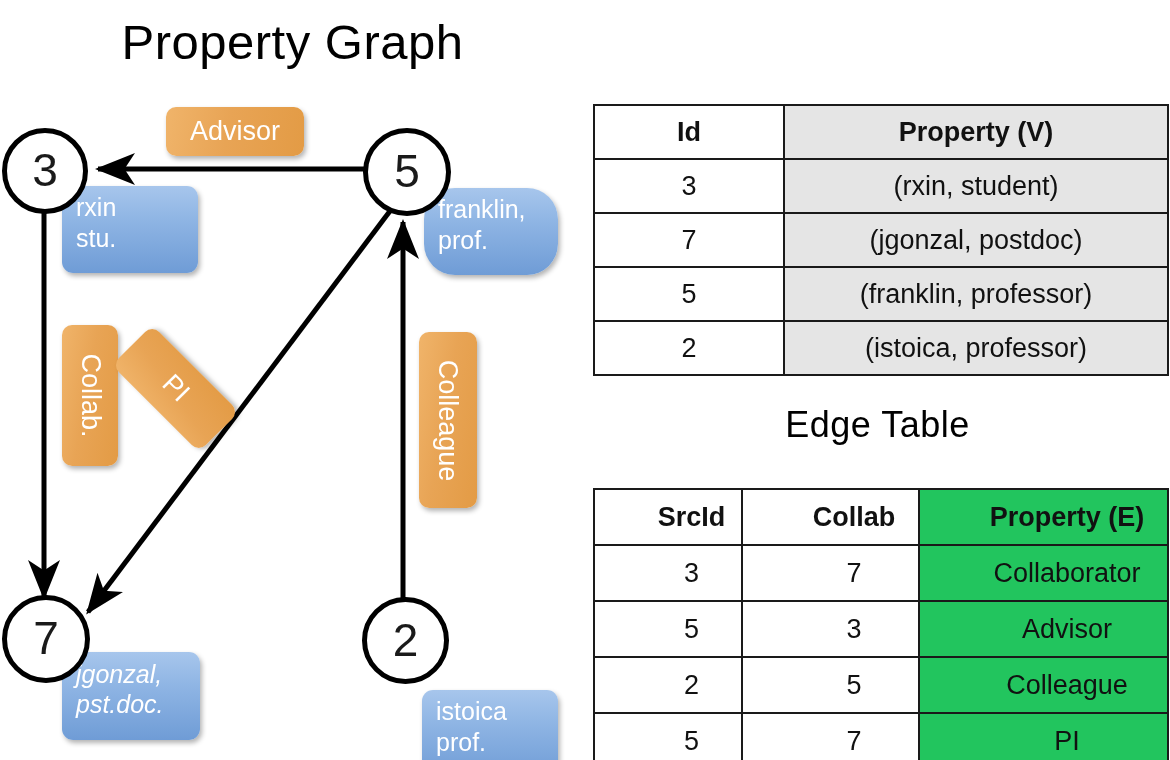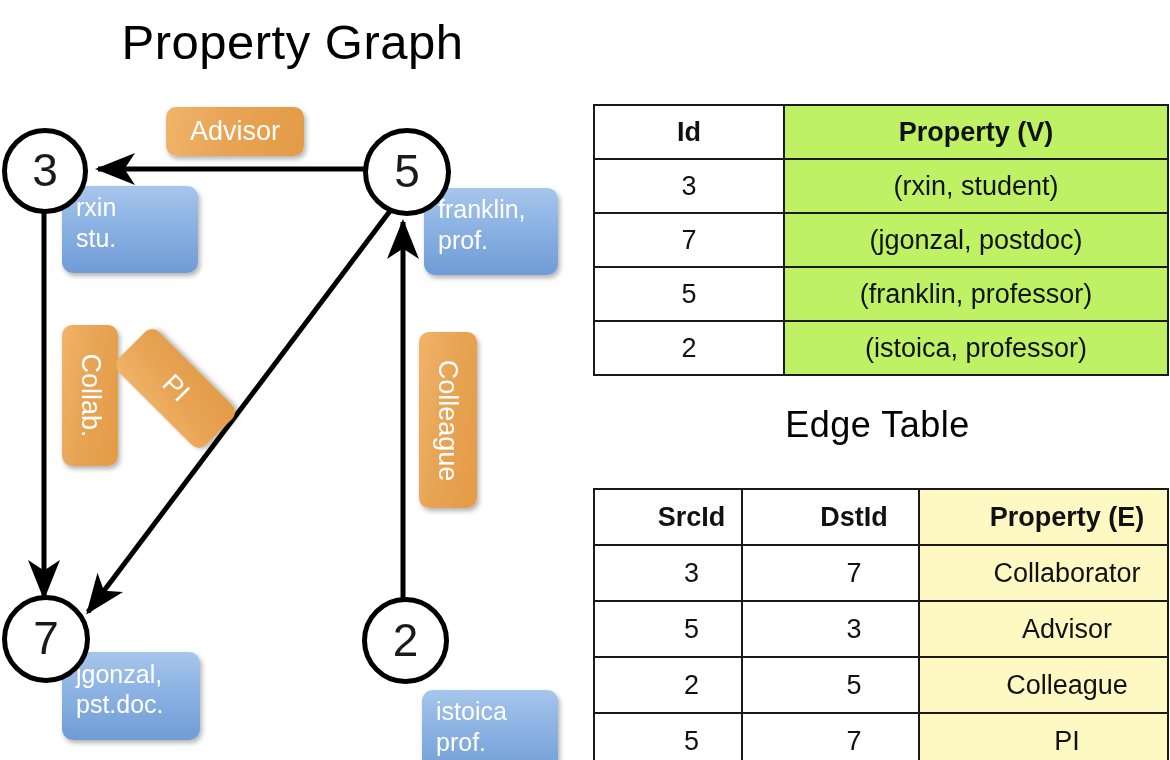--- a/index.html
+++ b/index.html
@@ -94,22 +94,22 @@
     text-align:center;
     font-weight:300;
     font-size:27px;
     color:#111111;
     padding:0;
     line-height:1;
     white-space:nowrap;
   }
   .tbl th{font-weight:bold;font-size:27px;}
   .cell-white{background:#ffffff;}
-  .cell-blue{background:#bef264;margin-left:24px;}
-  .cell-peach{background:#fef9c3;}
+  .cell-blue{background:#e5e5e5;margin-left:24px;}
+  .cell-peach{background:#22c55e;}
 
   #vertex-table{left:593px;top:104px;width:574px;}
   #vertex-table td,#vertex-table th{height:52px;}
 
   #edge-table{left:593px;top:488px;width:574px;}
   #edge-table td,#edge-table th{height:54px;padding-left:47px;}
 </style>
 </head>
 <body>
 
@@ -150,26 +150,26 @@
 
     <div class="elabel vert" id="lbl-colleague" style="left:419px;top:332px;width:58px;height:176px;">
       <span>Colleague</span>
     </div>
 
     <div class="prop-box" id="box-3" style="left:62px;top:186px;width:136px;height:87px;">
       <span>rxin</span>
       <span>stu.</span>
     </div>
 
-    <div class="prop-box" id="box-5" style="left:424px;top:188px;width:134px;height:87px;">
+    <div class="prop-box" id="box-5" style="left:424px;top:188px;width:134px;height:87px;border-radius:31px;">
       <span>franklin,</span>
       <span>prof.</span>
     </div>
 
-    <div class="prop-box" id="box-7" style="left:62px;top:652px;width:138px;height:88px;">
+    <div class="prop-box" id="box-7" style="left:62px;top:652px;width:138px;height:88px;font-style:italic;">
       <span>jgonzal,</span>
       <span>pst.doc.</span>
     </div>
 
     <div class="prop-box" id="box-2" style="left:422px;top:690px;width:136px;height:87px;">
       <span>istoica</span>
       <span>prof.</span>
     </div>
 
     <div class="node-circle" id="node-3" style="left:2px;top:128px;width:86px;height:86px;">
@@ -221,21 +221,21 @@
 
   <table class="tbl" id="edge-table">
     <colgroup>
         <col style="width:148px">
         <col style="width:177px">
         <col style="width:249px">
       </colgroup>
     <tbody>
       <tr>
         <th class="cell-white">SrcId</th>
-        <th class="cell-white">DstId</th>
+        <th class="cell-white">Collab</th>
         <th class="cell-peach">Property (E)</th>
       </tr>
       <tr>
         <td class="cell-white">3</td>
         <td class="cell-white">7</td>
         <td class="cell-peach">Collaborator</td>
       </tr>
       <tr>
         <td class="cell-white">5</td>
         <td class="cell-white">3</td>

